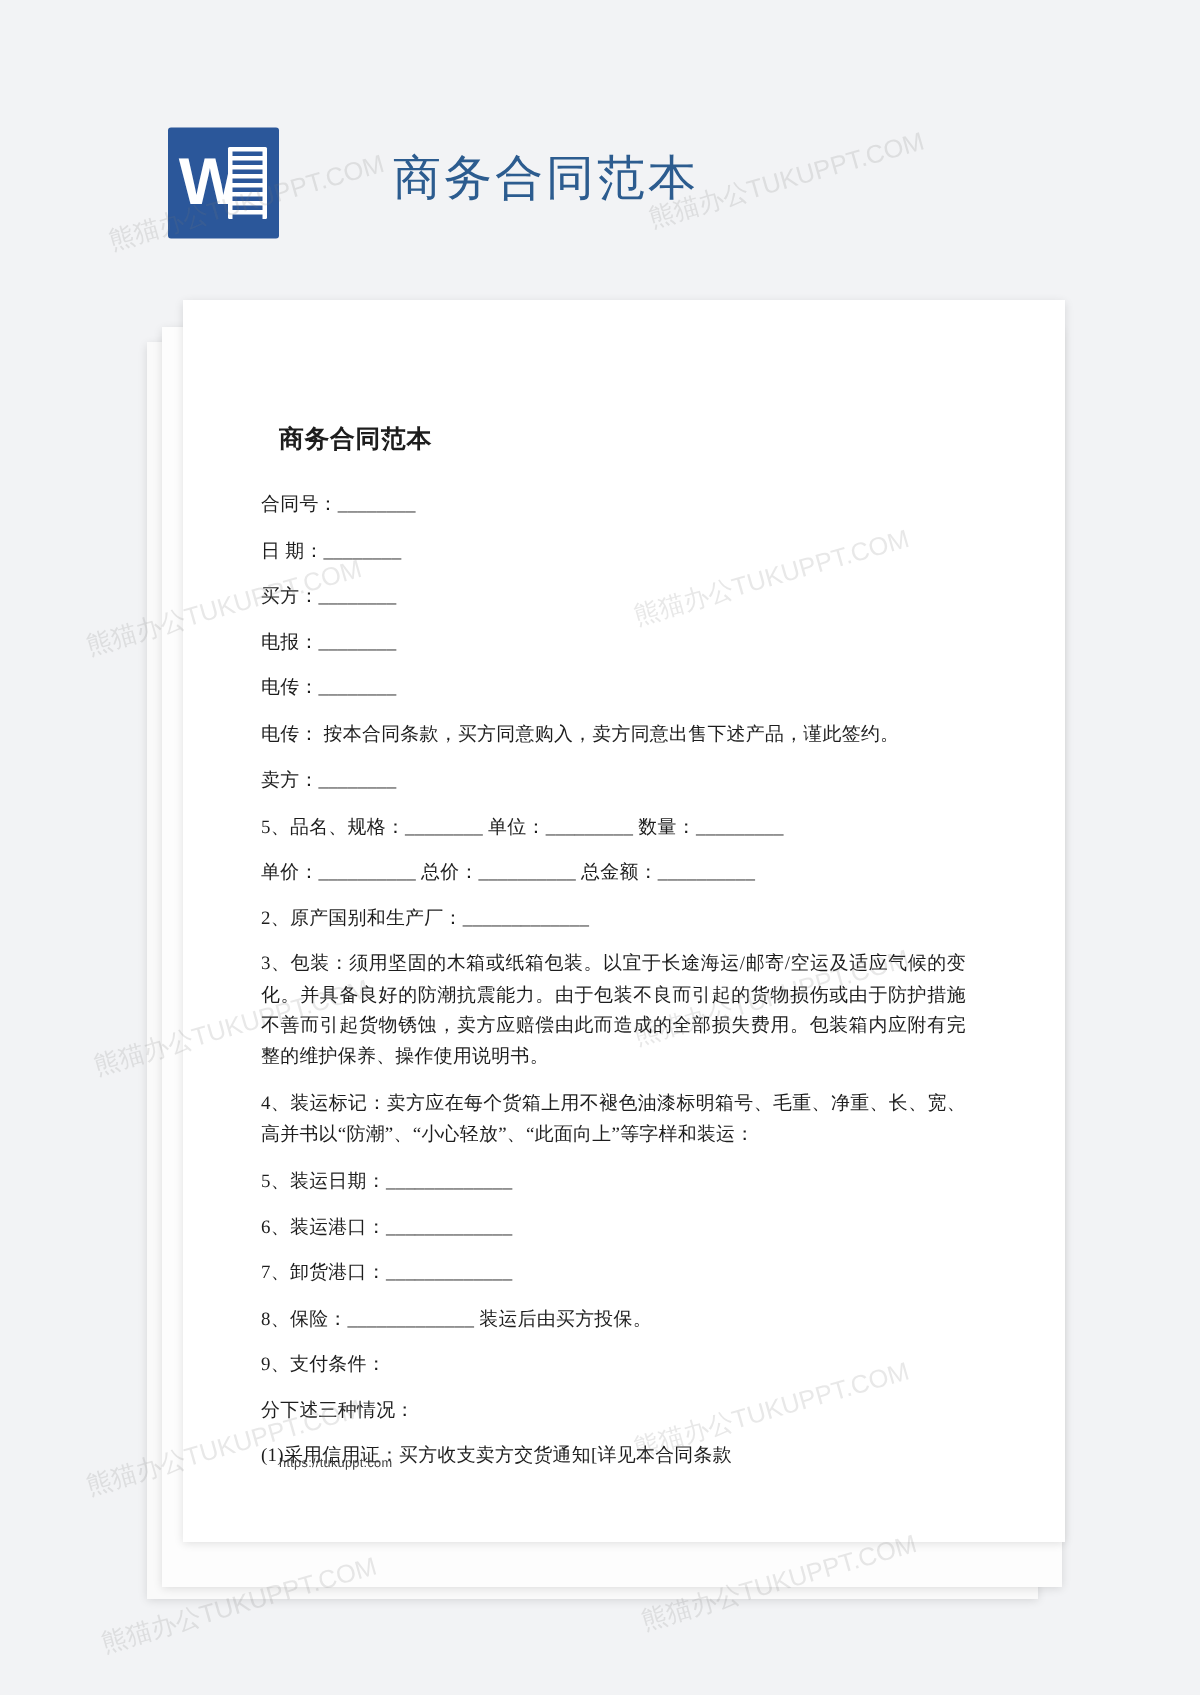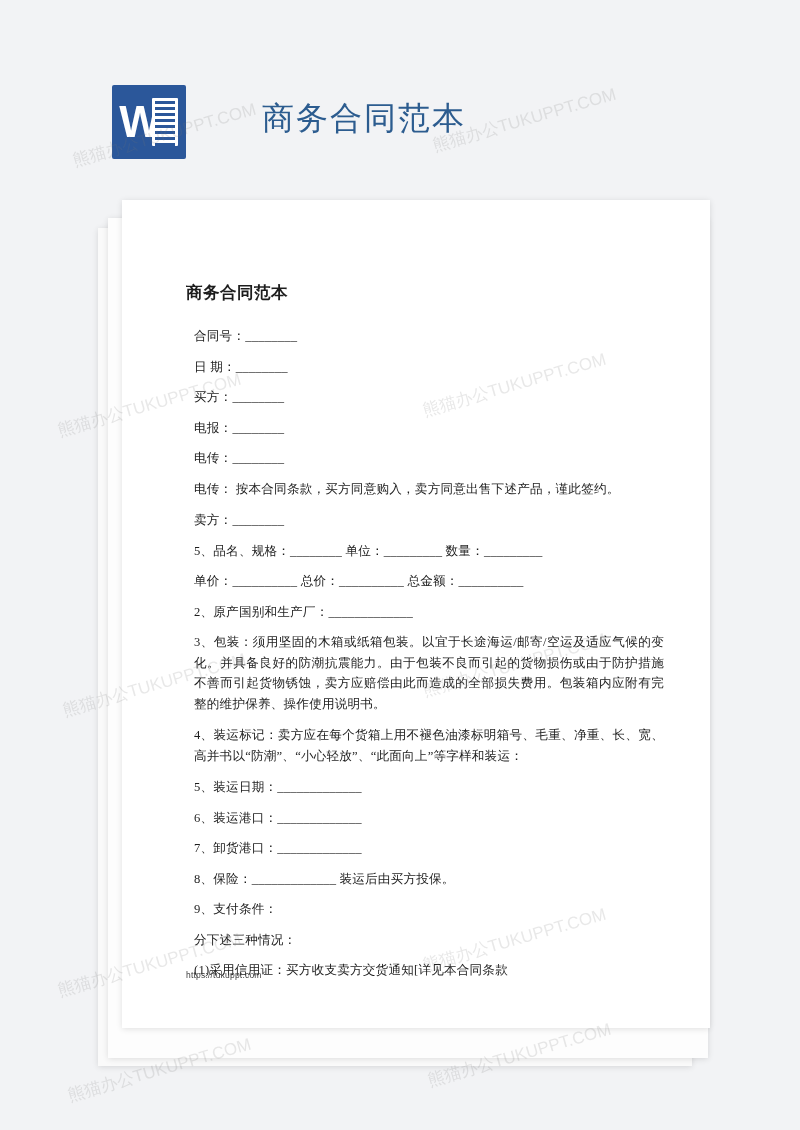--- a/index.html
+++ b/index.html
@@ -118,21 +118,21 @@
   .doc-title {
     position: absolute;
     left: 64px;
     top: 82px;
     font-size: 16.5px;
     font-weight: bold;
     letter-spacing: 0.5px;
   }
   .body-block {
     position: absolute;
-    left: 72px;
+    left: 52px;
     top: 126px;
     width: 470px;
   }
   .para {
     font-size: 12.6px;
     line-height: 21px;
     margin: 0 0 9.5px 0;
     text-align: justify;
     letter-spacing: 0.2px;
   }

